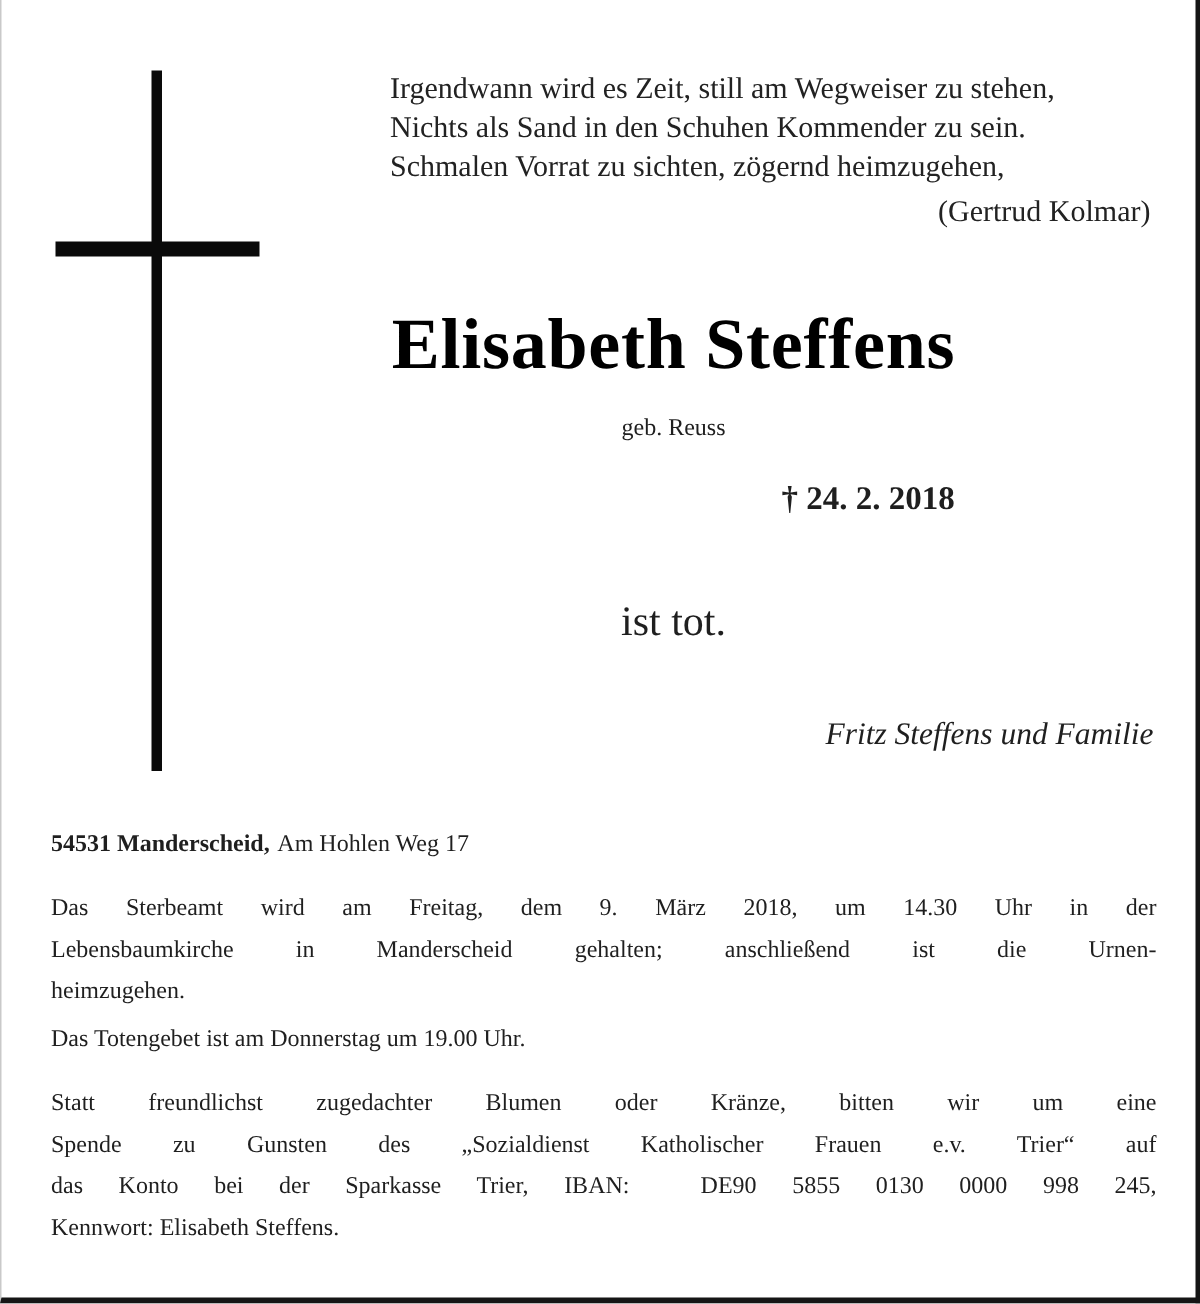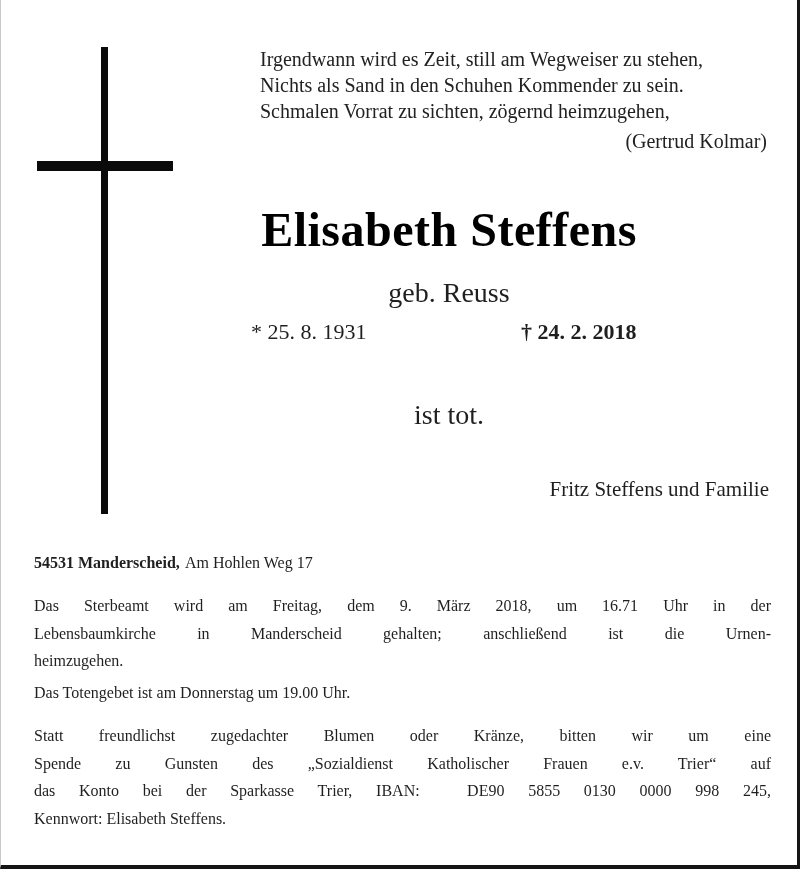--- a/index.html
+++ b/index.html
@@ -24,26 +24,26 @@
   .cross-h { position: absolute; left: 0; top: 114px; width: 136px; height: 10px; background: #0a0a0a; }
 
   
   .poem { left: 259px; top: 46px; width: 507px; font-size: 20px; line-height: 26px; color: #222; }
   .poem-line { white-space: nowrap; }
   .attribution { left: 259px; top: 130px; width: 507px; text-align: right; font-size: 20px; color: #222; }
 
   
   .col { left: 128px; width: 640px; }
   .name { top: 204px; text-align: center; font-size: 48px; font-weight: bold; color: #000; line-height: 1.1; letter-spacing: 0.5px; }
-  .maiden { top: 277px; text-align: center; font-size: 28px; }
+  .maiden { top: 277px; text-align: center; font-size: 16px; }
   .date { top: 319px; font-size: 22px; white-space: nowrap; }
   .birth { left: 250px; }
   .death { left: 520px; font-weight: bold; }
   .statement { top: 399px; text-align: center; font-size: 28px; }
-  .mourners { top: 477px; text-align: right; font-size: 21px; }
+  .mourners { top: 477px; text-align: right; font-size: 21px; font-style: italic; }
 
   
   .blk { left: 33px; width: 737px; font-size: 16px; }
   .address { top: 554px; }
   .address .b { font-weight: bold; }
   .address .r { margin-left: 0.32em; }
   .para { line-height: 27.5px; }
   .service { top: 592px; }
   .prayer { top: 684px; }
   .donation { top: 722px; }
@@ -65,33 +65,32 @@
     <div class="poem-line">Nichts als Sand in den Schuhen Kommender zu sein.</div>
     <div class="poem-line">Schmalen Vorrat zu sichten, zögernd heimzugehen,</div>
   </div>
 
   <div class="abs attribution">(Gertrud Kolmar)</div>
 
   <div class="abs col name">Elisabeth Steffens</div>
 
   <div class="abs col maiden">geb. Reuss</div>
 
-  <div class="abs date birth">* 25. 8. 1931</div>
   <div class="abs date death">† 24. 2. 2018</div>
 
   <div class="abs col statement">ist tot.</div>
 
   <div class="abs col mourners">Fritz Steffens und Familie</div>
 
   <div class="abs blk address">
     <span class="b">54531 Manderscheid,</span><span class="r">Am Hohlen Weg 17</span>
   </div>
 
   <div class="abs blk para service">
-    <div class="jline">Das Sterbeamt wird am Freitag, dem 9. März 2018, um 16.71 Uhr in der</div>
+    <div class="jline">Das Sterbeamt wird am Freitag, dem 9. März 2018, um 14.30 Uhr in der</div>
     <div class="jline">Lebensbaumkirche in Manderscheid gehalten; anschließend ist die Urnen-</div>
     <div class="lline">heimzugehen.</div>
   </div>
 
   <div class="abs blk prayer">Das Totengebet ist am Donnerstag um 19.00 Uhr.</div>
 
   <div class="abs blk para donation">
     <div class="jline">Statt freundlichst zugedachter Blumen oder Kränze, bitten wir um eine</div>
     <div class="jline">Spende zu Gunsten des „Sozialdienst Katholischer Frauen e.v. Trier“ auf</div>
     <div class="jline">das Konto bei der Sparkasse Trier, IBAN:&nbsp; DE90 5855 0130 0000 998 245,</div>

